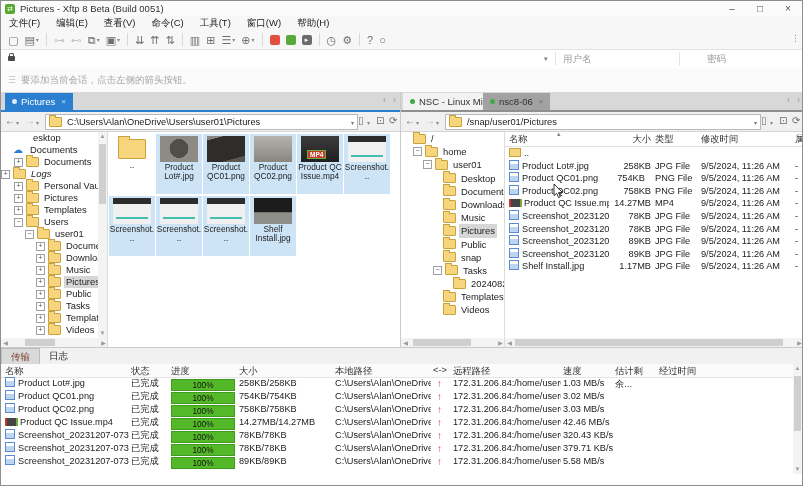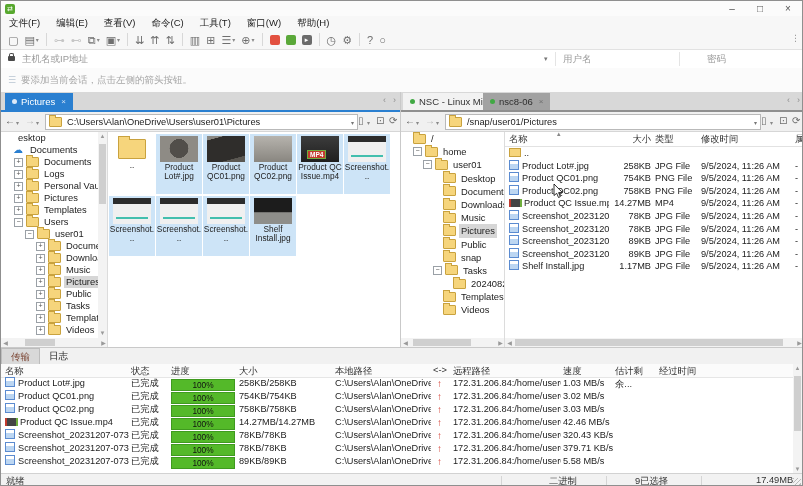--- a/index.html
+++ b/index.html
@@ -124,20 +124,21 @@
         background:repeating-linear-gradient(135deg,#bbb 0 1px,transparent 1px 3px);}
   .vline{position:absolute;background:#d9d9d9;}
 </style>
 </head>
 <body>
 
 <div id="app">
 
   <div class="abs titlebar">
     <div class="abs appicon">⇄</div>
+    <div class="abs wtitle">Pictures - Xftp 8 Beta (Build 0051)</div>
     <div class="abs wctrl" style="right:56px;">–</div>
     <div class="abs wctrl" style="right:28px;">□</div>
     <div class="abs wctrl" style="right:0;">×</div>
   </div>
 
   <div class="abs menubar">
       <div class="menu-item">文件(F)</div>
       <div class="menu-item">编辑(E)</div>
       <div class="menu-item">查看(V)</div>
       <div class="menu-item">命令(C)</div>
@@ -216,21 +217,20 @@
         <span class="tb-glyph">?</span>
       </div>
       <div class="tb-btn">
         <span class="tb-glyph">○</span>
       </div>
     </div>
   <div class="abs tb-overflow">⋮</div>
 
   <div class="abs quickbar">
     <div class="abs lock"></div>
-    <div class="abs qfield" style="left:21px;width:515px;">主机名或IP地址</div>
     <div class="abs qcaret" style="left:543px;">▾</div>
     <div class="abs qdiv" style="left:554px;"></div>
     <div class="abs qfield" style="left:562px;width:110px;">用户名</div>
     <div class="abs qdiv" style="left:678px;"></div>
     <div class="abs qfield" style="left:706px;width:110px;">密码</div>
   </div>
 
   <div class="abs infobar">
     <div class="abs info-ic">☰</div>
     <div class="abs info-tx">要添加当前会话，点击左侧的箭头按钮。</div>
@@ -287,35 +287,35 @@
       <span class="addrcaret">▾</span>
     </div>
     <span class="addr-ic" style="left:360px;">▯</span>
     <span class="nav-c" style="left:369px;">▾</span>
     <span class="addr-ic" style="left:378px;">⊡</span>
     <span class="addr-ic" style="left:391px;">⟳</span>
   </div>
 
   <div class="abs pane" style="left:0;width:107px;border-right:1px solid #dcdcdc;">
     <div id="ltree" style="width:97px;overflow:hidden;height:206px;">
-        <div class="tree-row" style="padding-left: 2px;">
+        <div class="tree-row" style="padding-left: 2px; margin-left: 15px;">
           <span class="exp-space"></span>
           <span class="tlabel">esktop</span>
         </div>
         <div class="tree-row" style="padding-left: 2px;">
           <span class="exp-space"></span>
           <span class="cloud">☁</span>
           <span class="tlabel">Documents</span>
         </div>
         <div class="tree-row" style="padding-left: 13px;">
           <span class="expander">+</span>
           <span class="fold"></span>
           <span class="tlabel">Documents</span>
         </div>
-        <div class="tree-row" style="padding-left: 13px;">
+        <div class="tree-row" style="padding-left: 0; font-style: italic;">
           <span class="expander">+</span>
           <span class="fold"></span>
           <span class="tlabel">Logs</span>
         </div>
         <div class="tree-row" style="padding-left: 13px;">
           <span class="expander">+</span>
           <span class="fold"></span>
           <span class="tlabel">Personal Vault-DES</span>
         </div>
         <div class="tree-row" style="padding-left: 13px;">
@@ -497,21 +497,21 @@
         </div>
         <div class="lrow">
           <span class="lc" style="left: 4px; width: 100px;"><span class="ic-img"></span><span>Product Lot#.jpg</span></span>
           <span class="lc" style="left: 106px; width: 40px; text-align: right;">258KB</span>
           <span class="lc" style="left: 150px; width: 44px;">JPG File</span>
           <span class="lc" style="left: 196px; width: 92px;">9/5/2024, 11:26 AM</span>
           <span class="lc" style="left: 290px; width: 9px;">-</span>
         </div>
         <div class="lrow">
           <span class="lc" style="left: 4px; width: 100px;"><span class="ic-img"></span><span>Product QC01.png</span></span>
-          <span class="lc" style="left: 106px; width: 40px; text-align: right;">754KB</span>
+          <span class="lc" style="left: 106px; width: 40px; text-align: center;">754KB</span>
           <span class="lc" style="left: 150px; width: 44px;">PNG File</span>
           <span class="lc" style="left: 196px; width: 92px;">9/5/2024, 11:26 AM</span>
           <span class="lc" style="left: 290px; width: 9px;">-</span>
         </div>
         <div class="lrow">
           <span class="lc" style="left: 4px; width: 100px;"><span class="ic-img"></span><span>Product QC02.png</span></span>
           <span class="lc" style="left: 106px; width: 40px; text-align: right;">758KB</span>
           <span class="lc" style="left: 150px; width: 44px;">PNG File</span>
           <span class="lc" style="left: 196px; width: 92px;">9/5/2024, 11:26 AM</span>
           <span class="lc" style="left: 290px; width: 9px;">-</span>
@@ -673,25 +673,15 @@
           <span class="xc" style="left: 562px; width: 50px;">5.58 MB/s</span>
         </div>
       </div>
     <div class="sb" style="right:0;top:16px;width:9px;height:110px;">
       <span class="sb-btn" style="top:0;">▲</span>
       <div class="sb-thumb" style="left:1px;top:12px;width:7px;height:55px;"></div>
       <span class="sb-btn" style="bottom:0;">▼</span>
     </div>
   </div>
 
-  <div class="abs statusbar">
-    <span class="st" style="left:5px;">就绪</span>
-    <span class="stdiv" style="left:500px;"></span>
-    <span class="st" style="left:548px;">二进制</span>
-    <span class="stdiv" style="left:605px;"></span>
-    <span class="st" style="left:634px;">9已选择</span>
-    <span class="stdiv" style="left:700px;"></span>
-    <span class="st" style="left:755px;">17.49MB</span>
-    <span class="grip"></span>
-  </div>
 
   <div class="vline" style="left:399px;top:91px;width:1px;height:255px;background:#c9c9c9;"></div>
 </div>
 
 </body></html>

